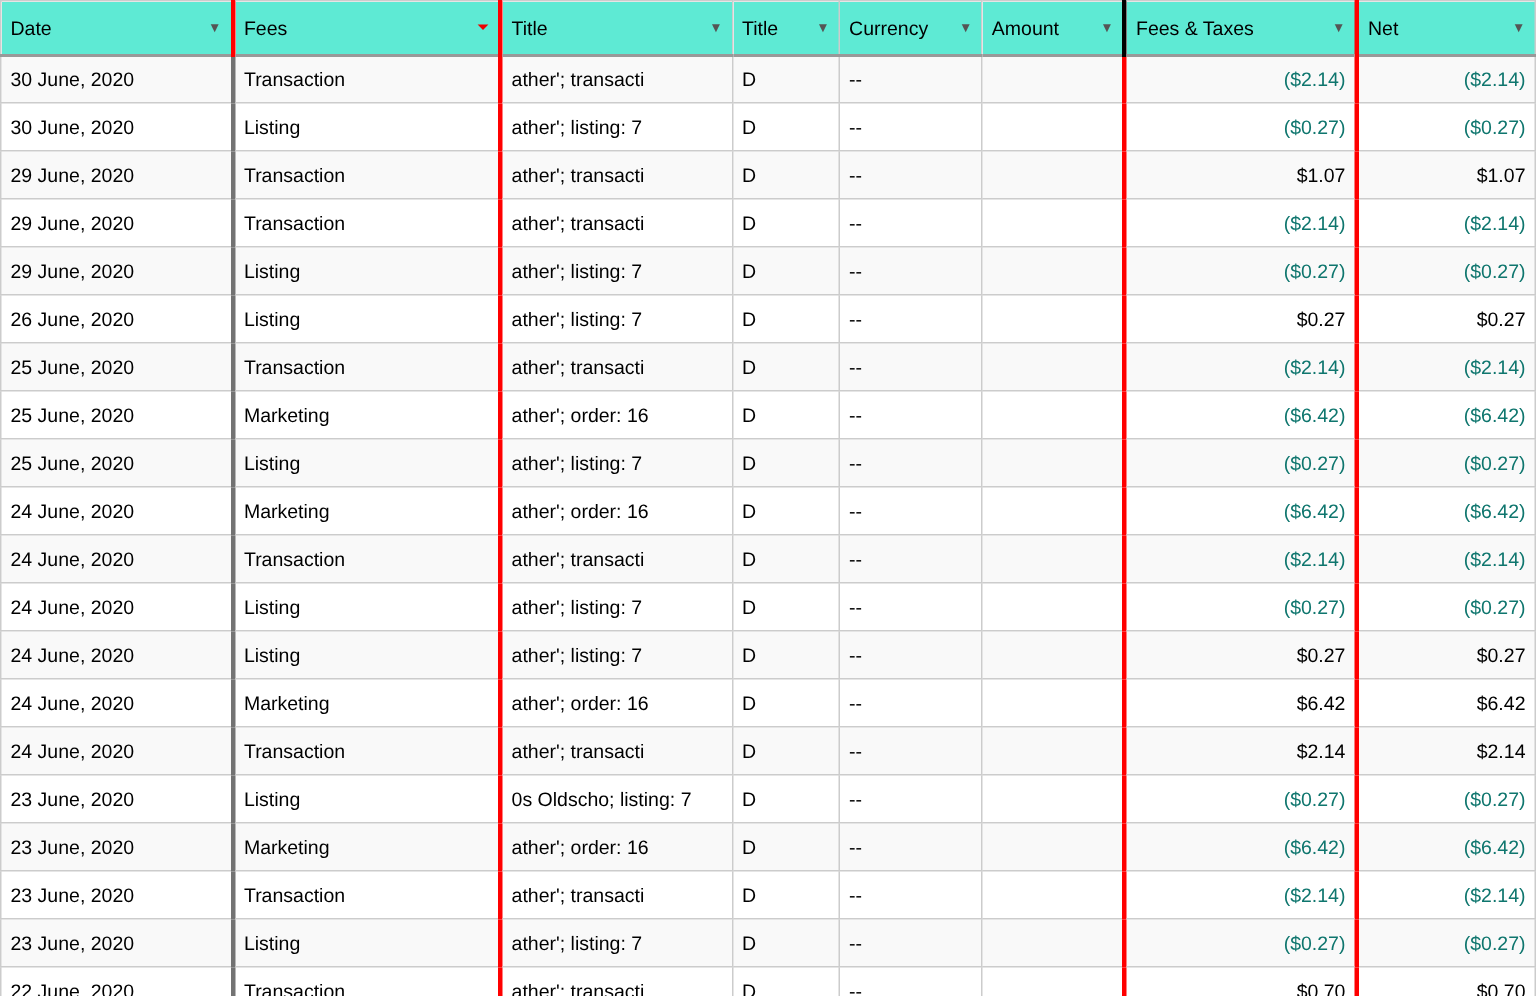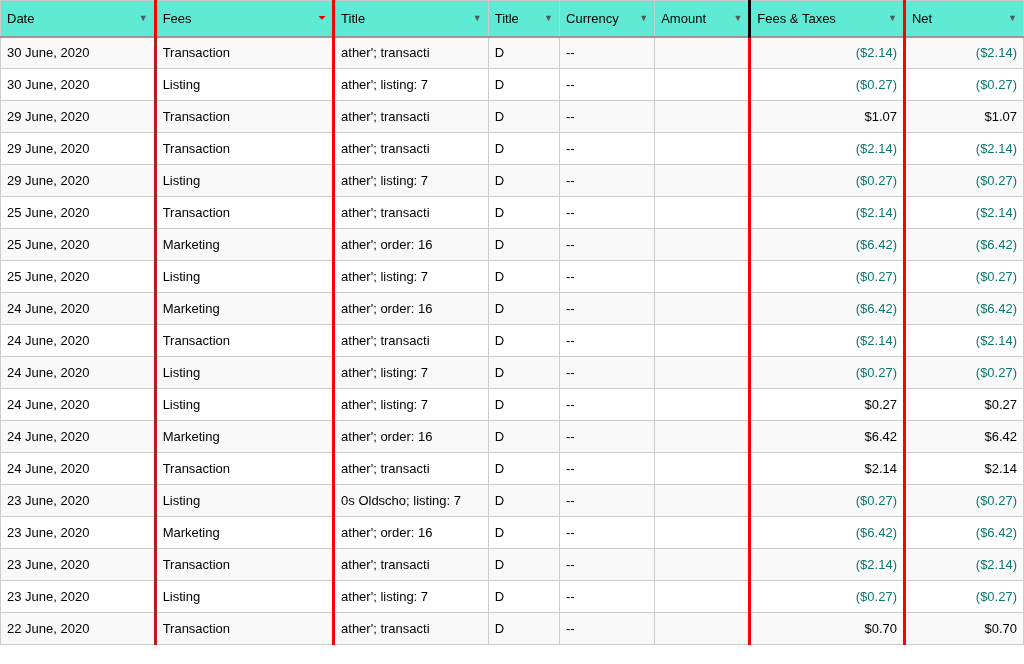--- a/index.html
+++ b/index.html
@@ -36,21 +36,21 @@
       height: 32px;
       vertical-align: middle;
     }
     tr:nth-child(even) td {
       background: #fff;
     }
     tr:nth-child(odd) td {
       background: #f9f9f9;
     }
     .col-date { width: 130px; }
-    .col-type { width: 150px; border-left: 3px solid #b91c1c; border-right: 3px solid red; }
+    .col-type { width: 150px; border-left: 3px solid #737373; border-right: 3px solid red; }
     .col-title { width: 130px; }
     .col-info { width: 60px; }
     .col-currency { width: 80px; }
     .col-amount { width: 80px; text-align: right; }
     .col-fees { width: 130px; border-left: 3px solid red; border-right: 3px solid red; }
     .col-net { width: 100px; text-align: right; }
 
     th.col-type {
       border-left: 3px solid red;
       border-right: 3px solid red;
@@ -180,20 +180,30 @@
           <td class="col-date">29 June, 2020</td>
           <td class="col-type">Listing</td>
           <td class="col-title">ather'; listing: 7</td>
           <td class="col-info">D</td>
           <td class="col-currency">--</td>
           <td class="col-amount"></td>
           <td class="col-fees red-text" style="text-align: right;">($0.27)</td>
           <td class="col-net red-text" style="text-align: right;">($0.27)</td>
         </tr>
         <tr>
+          <td class="col-date">26 June, 2020</td>
+          <td class="col-type">Listing</td>
+          <td class="col-title">ather'; listing: 7</td>
+          <td class="col-info">D</td>
+          <td class="col-currency">--</td>
+          <td class="col-amount"></td>
+          <td class="col-fees" style="text-align: right;">$0.27</td>
+          <td class="col-net" style="text-align: right;">$0.27</td>
+        </tr>
+        <tr>
           <td class="col-date">25 June, 2020</td>
           <td class="col-type">Transaction</td>
           <td class="col-title">ather'; transacti</td>
           <td class="col-info">D</td>
           <td class="col-currency">--</td>
           <td class="col-amount"></td>
           <td class="col-fees red-text" style="text-align: right;">($2.14)</td>
           <td class="col-net red-text" style="text-align: right;">($2.14)</td>
         </tr>
         <tr>

